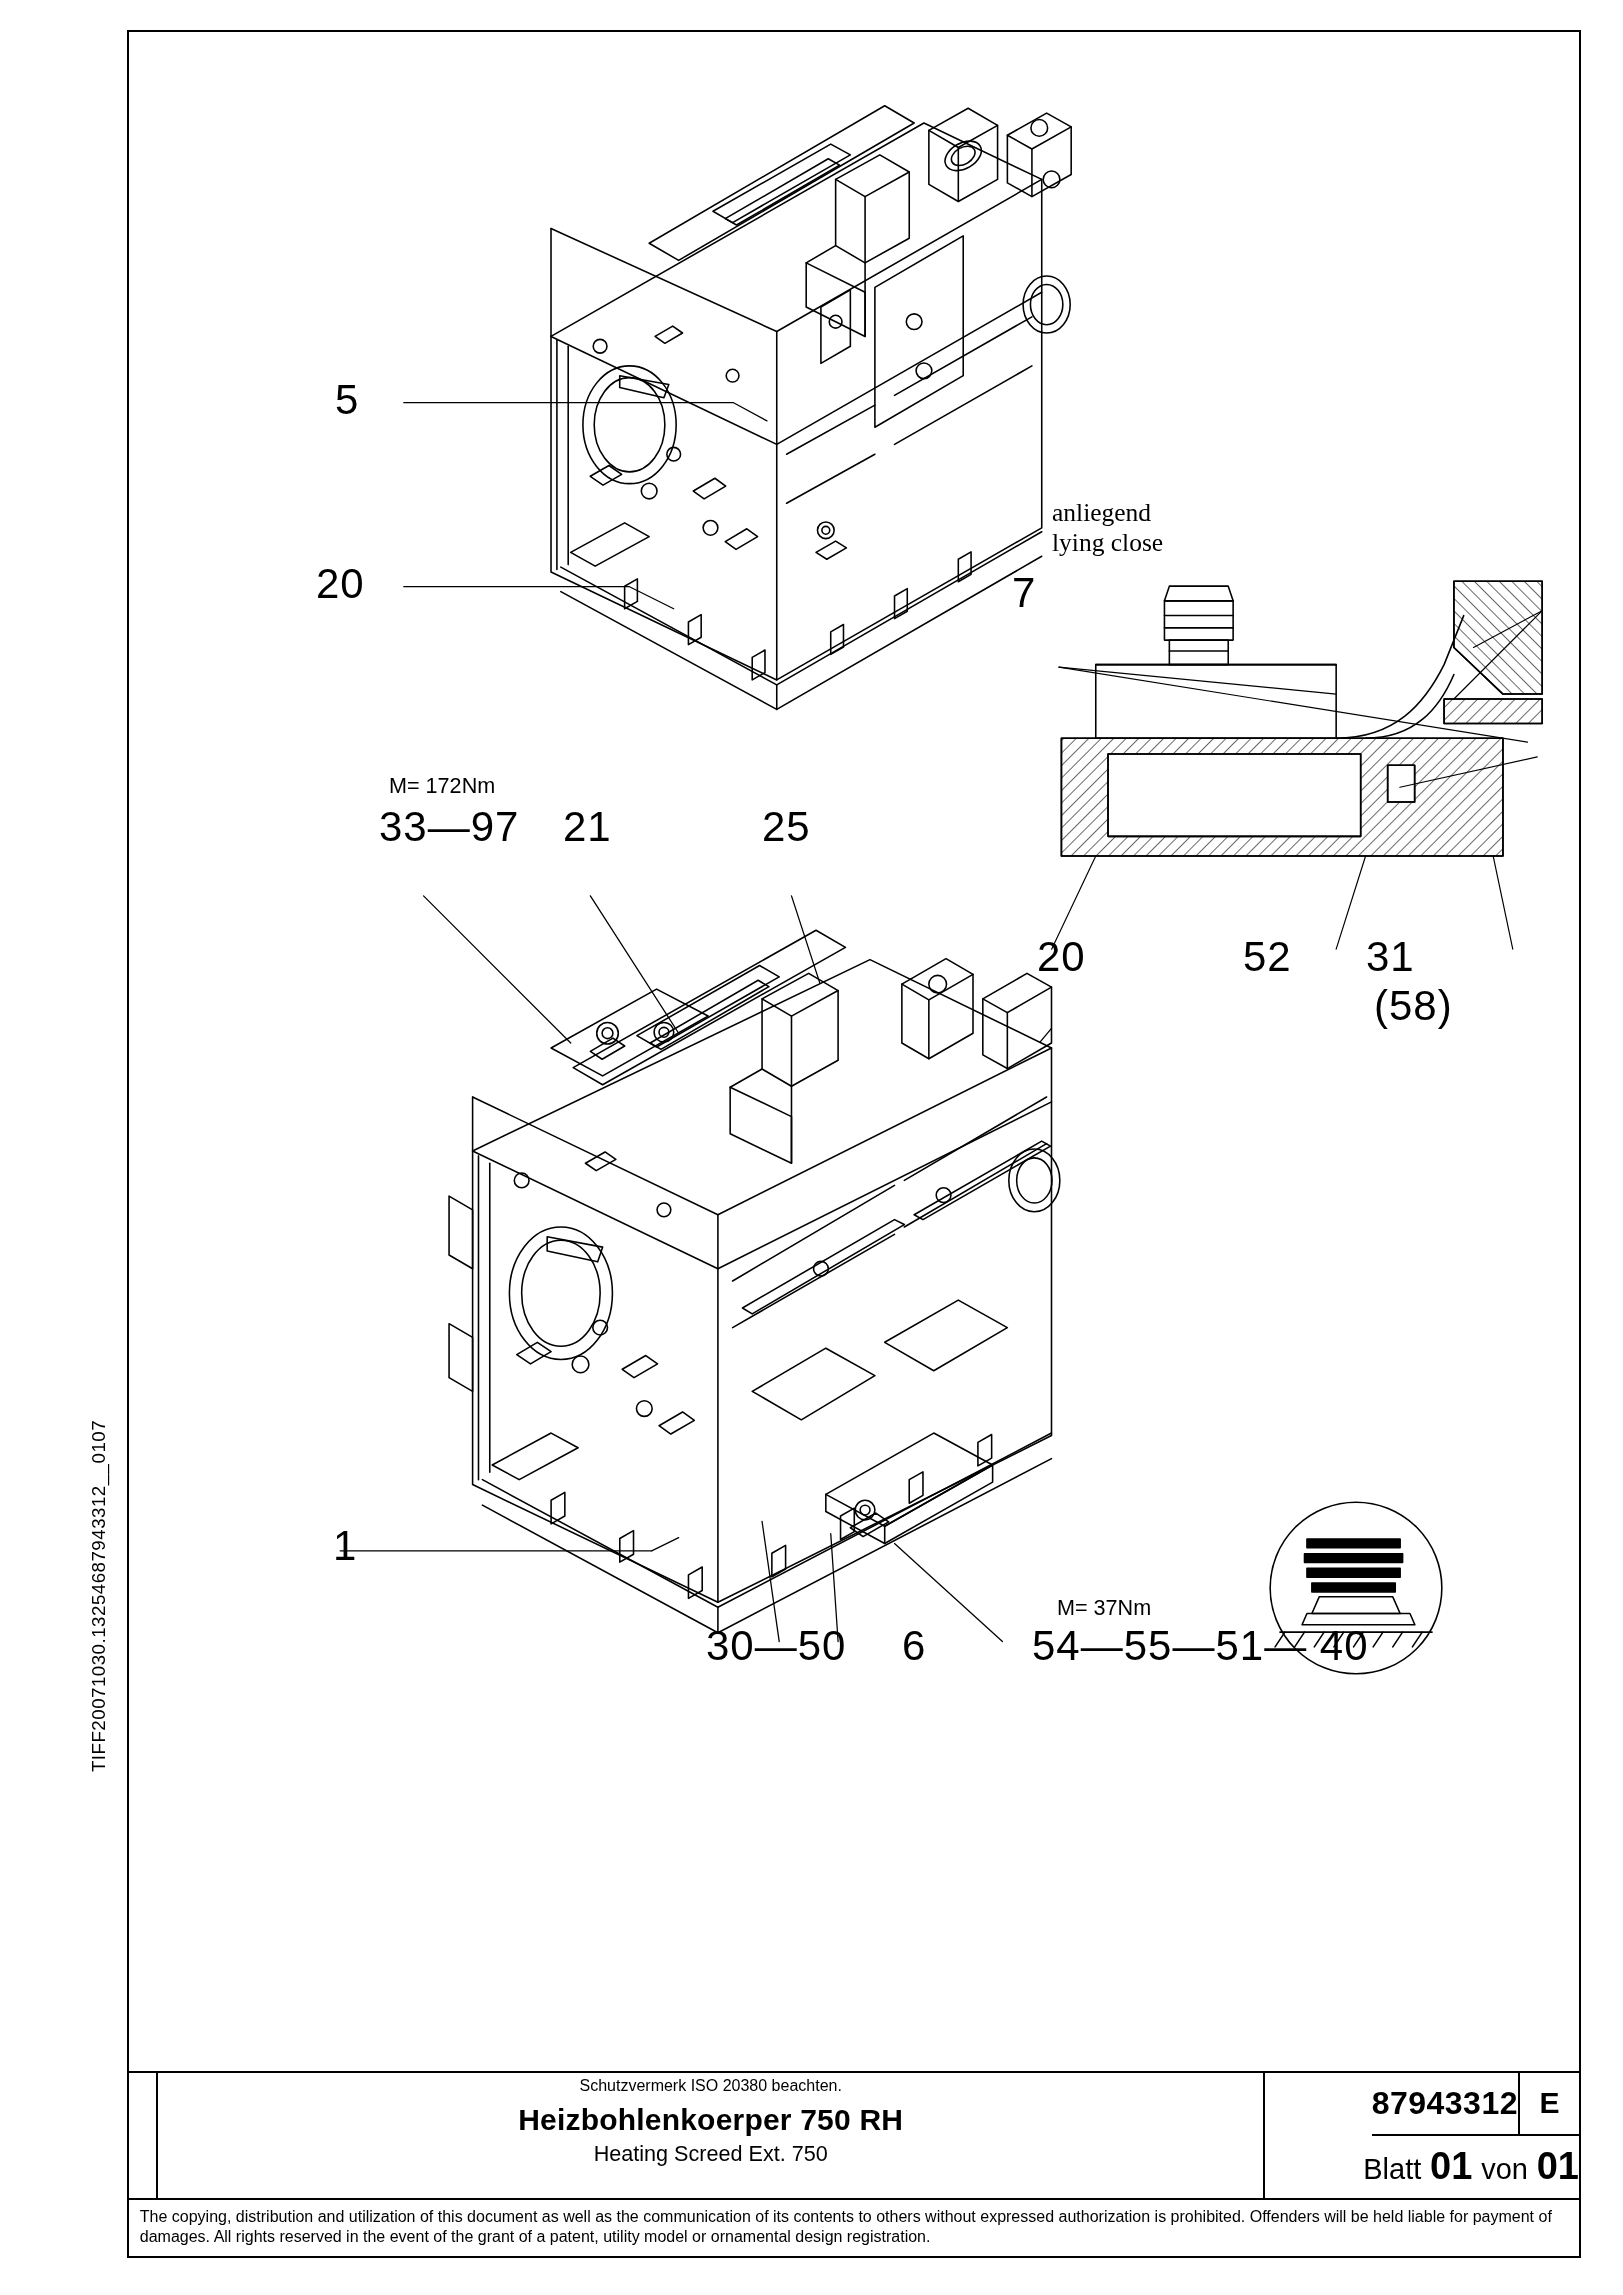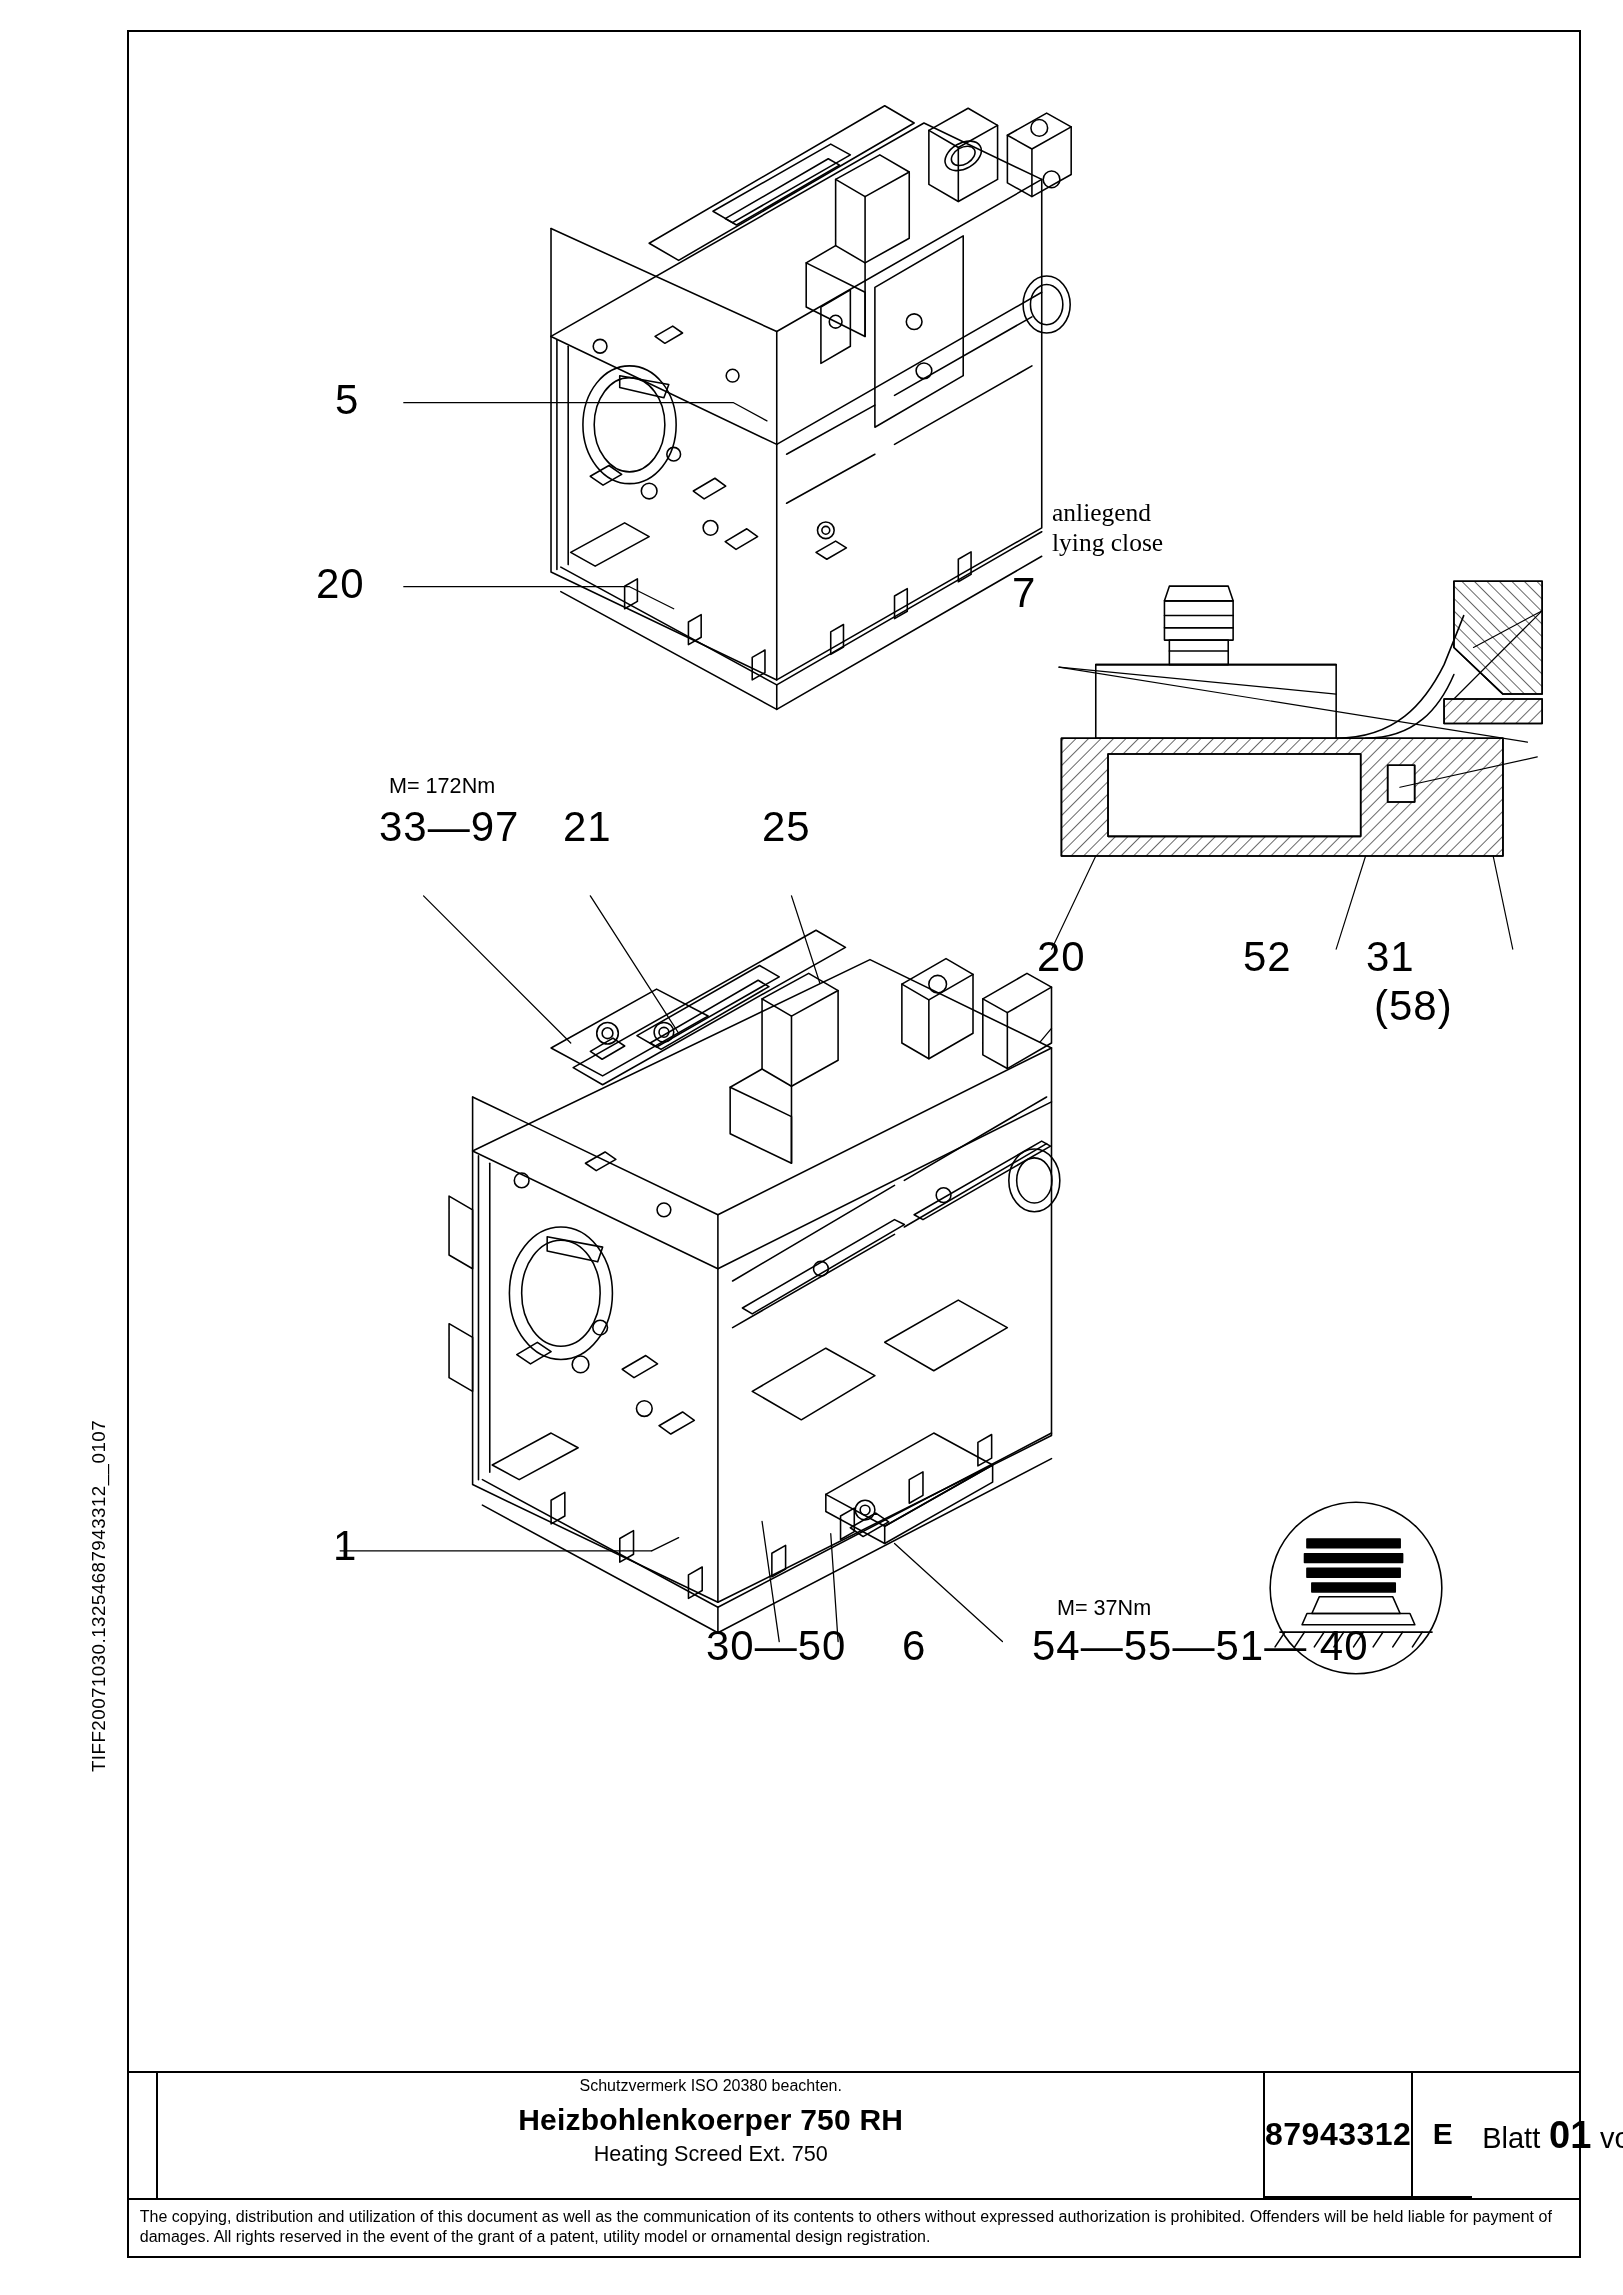--- a/index.html
+++ b/index.html
@@ -55,21 +55,21 @@
   .logo-text{font-size:49px;font-weight:bold;letter-spacing:1px;font-family:"Liberation Sans", sans-serif;}
   .c-gap{width:29.4px;border-right:2.5px solid #000;}
   .c-title{
     flex:1;border-right:2.5px solid #000;
     display:flex;flex-direction:column;align-items:center;justify-content:flex-start;
     padding-top:3.9px;
   }
   .protect{font-size:16px;margin-bottom:8.8px;}
   .t-de{font-size:30px;font-weight:bold;letter-spacing:0.2px;}
   .t-en{font-size:21.6px;margin-top:3.9px;}
-  .c-right{width:314px;display:flex;flex-direction:row;}
+  .c-right{width:314px;display:flex;flex-direction:column;align-items:flex-end;}
   .r-top{
     flex:1;display:flex;border-bottom:2.5px solid #000;
   }
   .r-bottom{flex:1;display:flex;align-items:center;}
   .drw-no{
     flex:1;display:flex;align-items:center;justify-content:center;
     font-size:32px;font-weight:bold;border-right:2.5px solid #000;letter-spacing:0.5px;
   }
   .drw-rev{
     width:59px;display:flex;align-items:center;justify-content:center;

